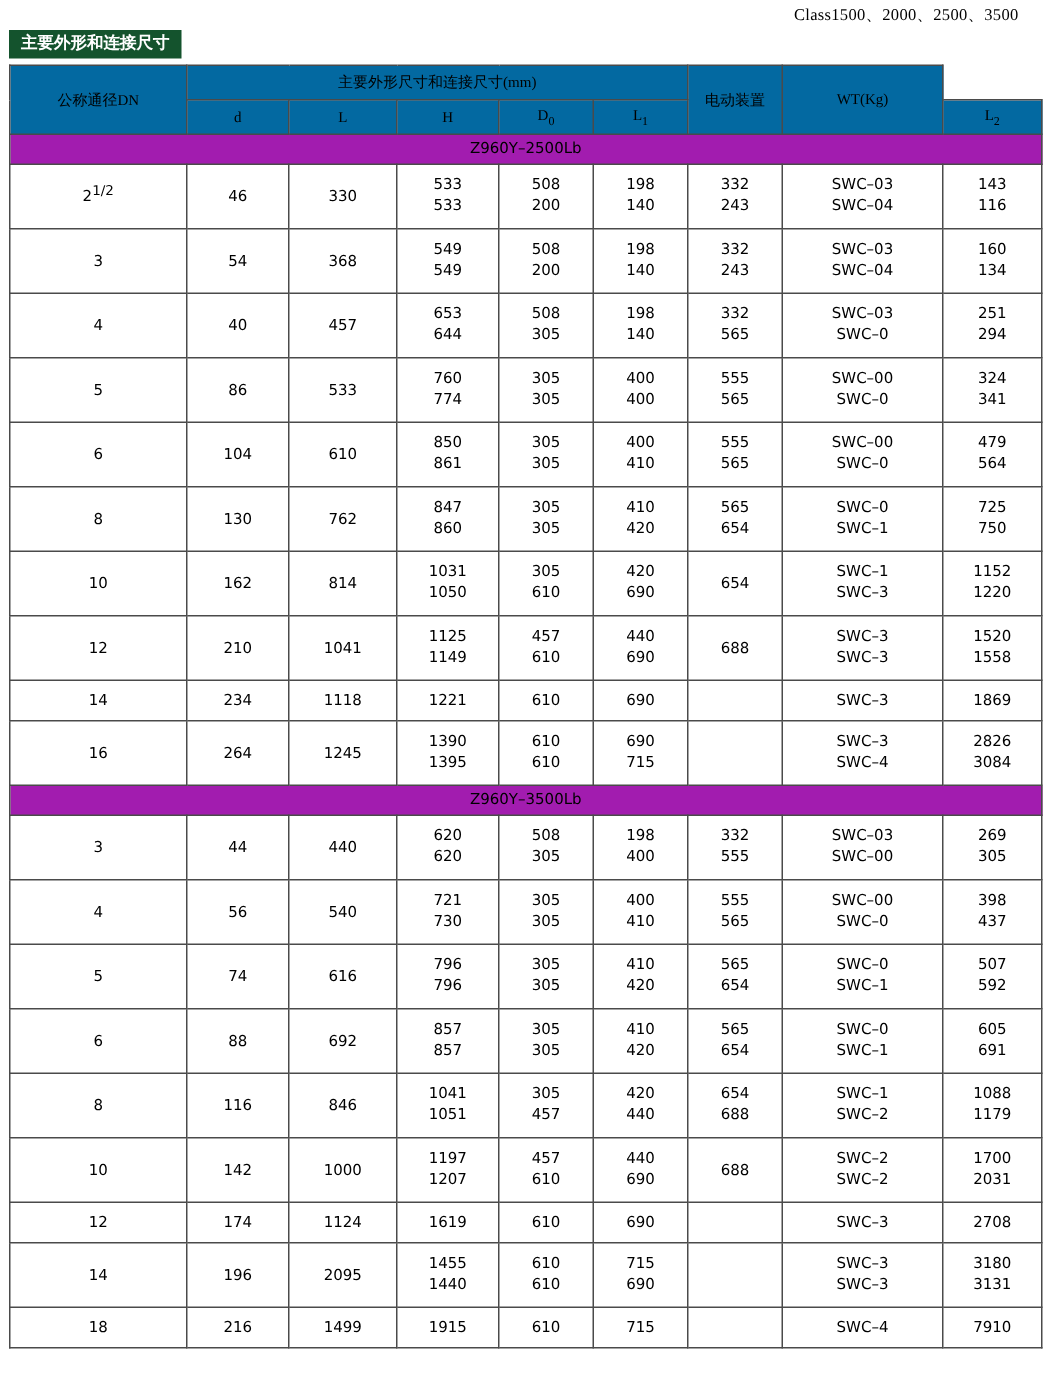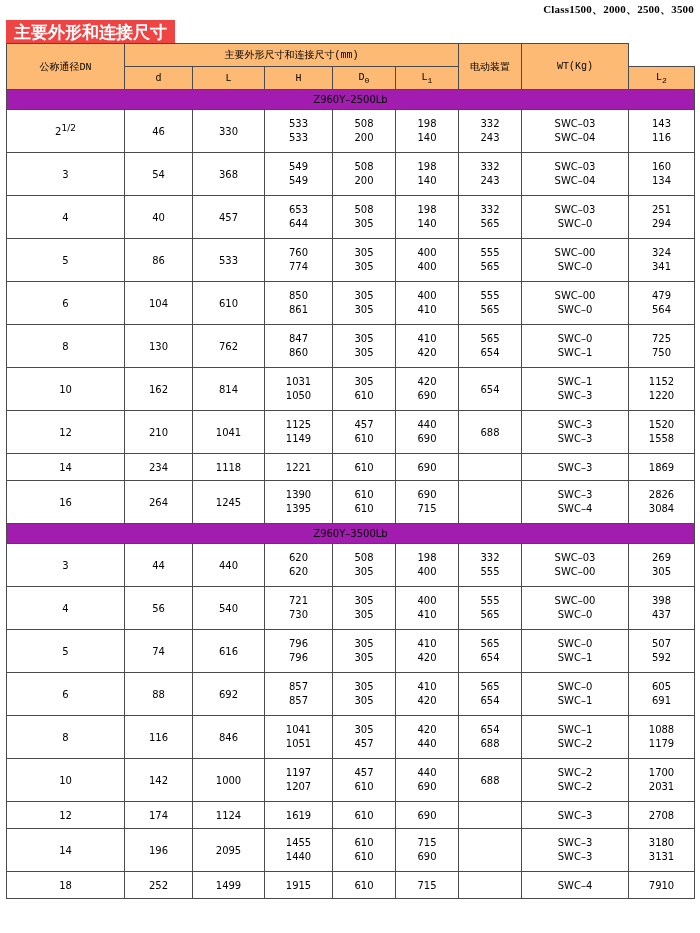--- a/index.html
+++ b/index.html
@@ -17,33 +17,33 @@
   .page {
     width: 700px;
     height: 933px;
     position: relative;
     box-sizing: border-box;
     padding: 0;
   }
   .top-right-class {
     position: absolute;
     top: 2px;
-    right: 6px;
+    right: 21px;
     font-size: 11px;
-    font-weight: bold;
+    font-weight: normal;
     letter-spacing: 0.2px;
     font-family: "Liberation Serif", "DejaVu Serif", serif;
   }
   .section-title {
     position: absolute;
     top: 20px;
     left: 6px;
-    background: #ef4444;
+    background: #14532d;
     color: #ffffff;
-    font-size: 17px;
+    font-size: 11px;
     font-weight: bold;
     padding: 3px 8px 4px 8px;
     font-family: "DejaVu Sans", "Liberation Sans", sans-serif;
     line-height: 1.1;
   }
   table.maintable {
     position: absolute;
     top: 43px;
     left: 6px;
     width: 688px;
@@ -52,22 +52,22 @@
     font-size: 10px;
   }
   table.maintable td, table.maintable th {
     border: 1px solid #4a4a4a;
     text-align: center;
     vertical-align: middle;
     padding: 0;
     font-weight: normal;
   }
   .hdr {
-    background: #fdba74;
-    font-family: Liberation Mono, monospace;
+    background: #0369a1;
+    font-family: Liberation Serif, serif;
     font-size: 10px;
     font-weight: normal;
     height: 22px;
   }
   .hdr-tall {
     height: 44px;
   }
   .grp {
     background: #a21caf;
     font-family: "DejaVu Sans", "Liberation Sans", sans-serif;
@@ -334,21 +334,21 @@
           <td>2095</td>
           <td class="two-line">1455<br>1440</td>
           <td class="two-line">610<br>610</td>
           <td class="two-line">715<br>690</td>
           <td></td>
           <td class="two-line">SWC–3<br>SWC–3</td>
           <td class="two-line">3180<br>3131</td>
         </tr>
         <tr class="datarow short">
           <td>18</td>
-          <td>252</td>
+          <td>216</td>
           <td>1499</td>
           <td>1915</td>
           <td>610</td>
           <td>715</td>
           <td></td>
           <td>SWC–4</td>
           <td>7910</td>
         </tr>
       </tbody>
   </table>

